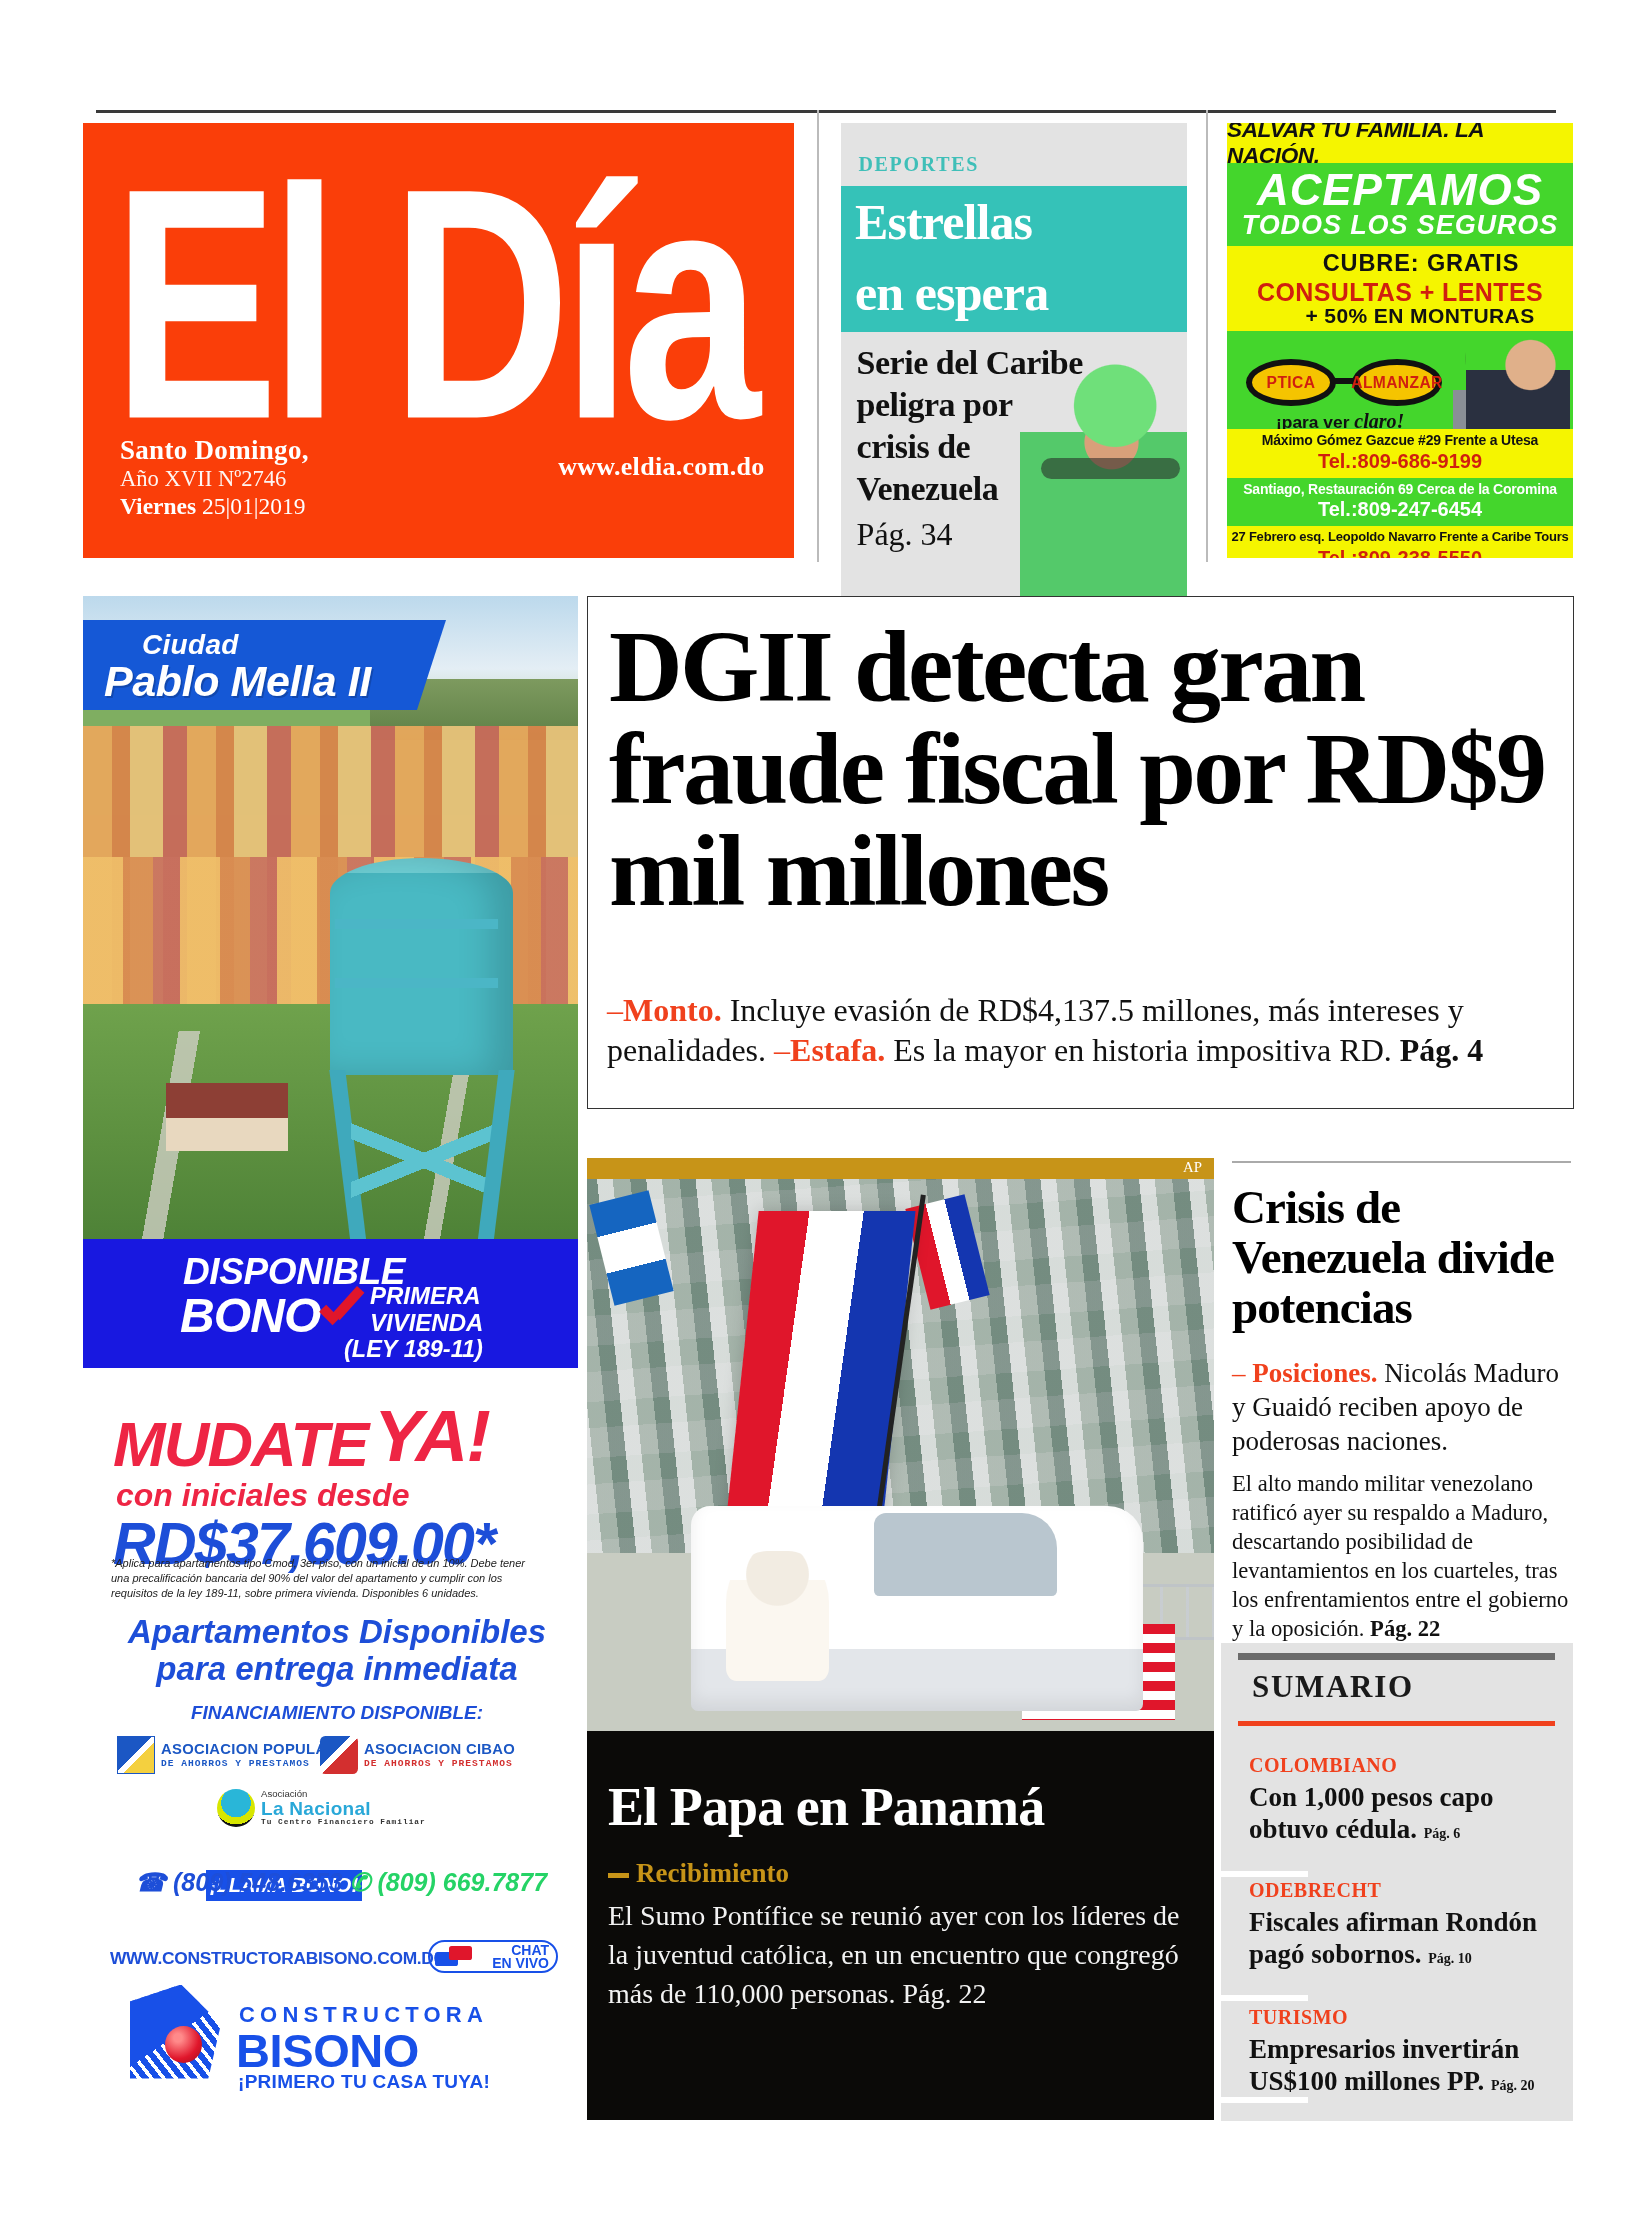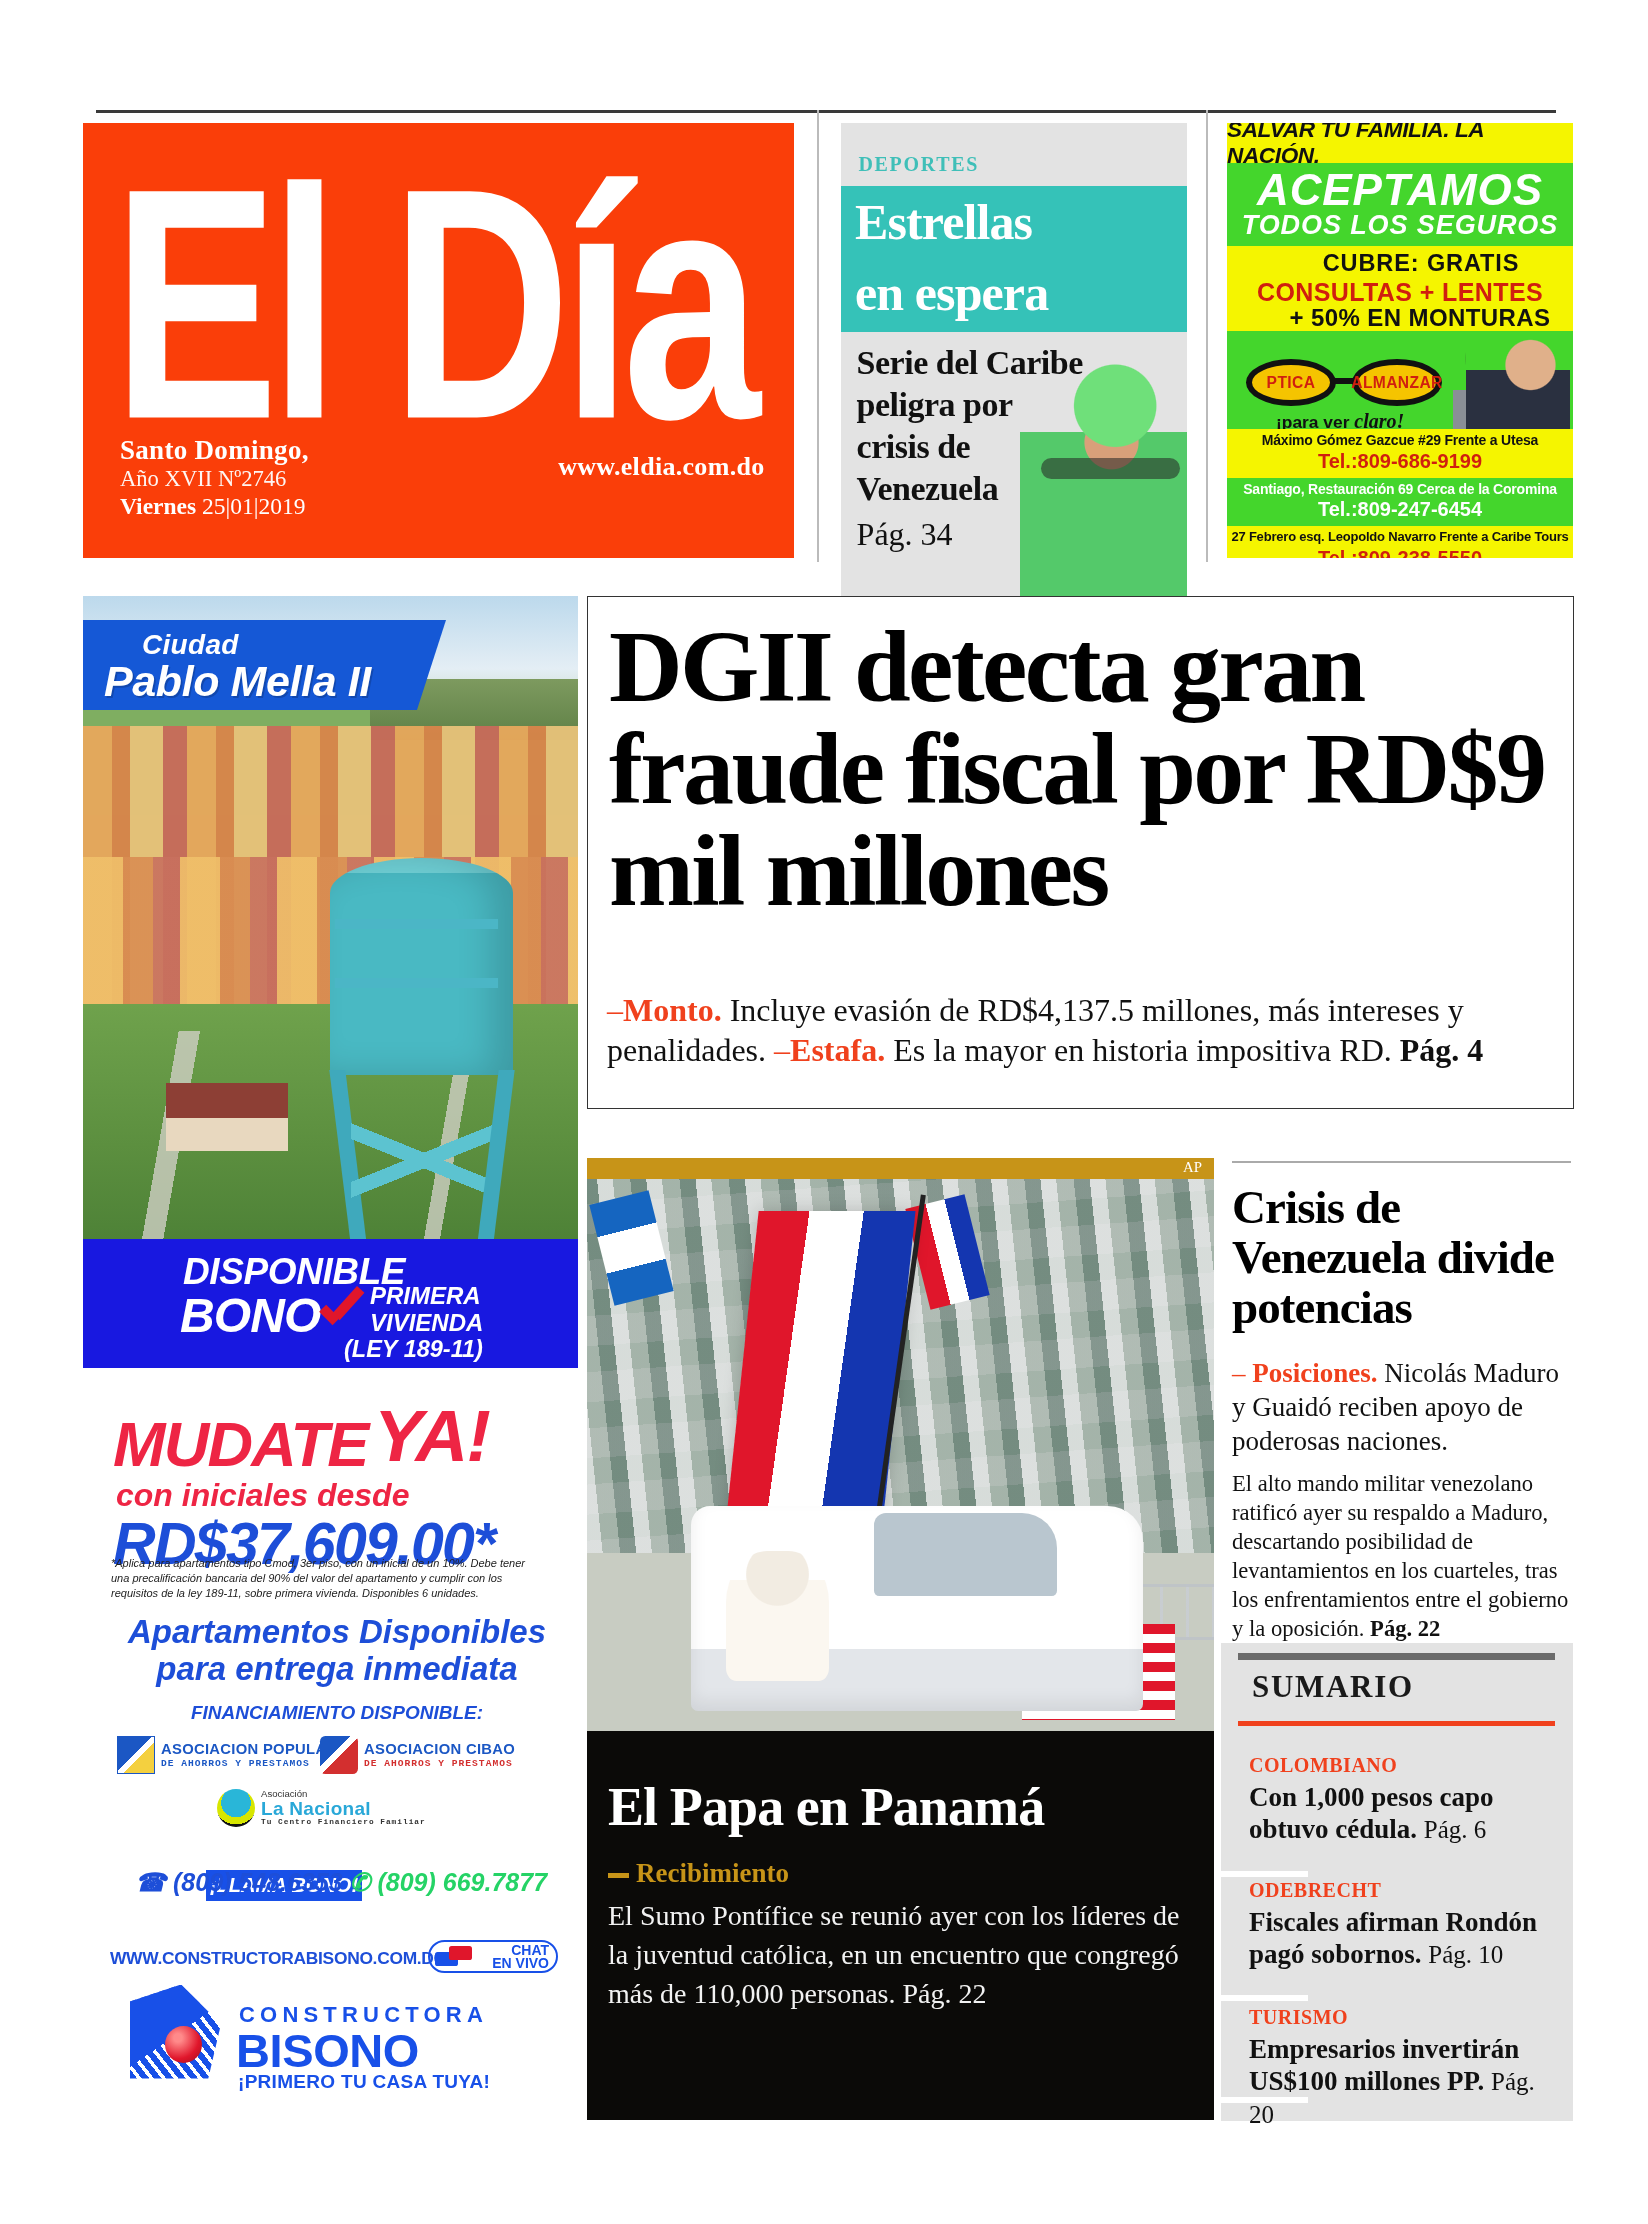--- a/index.html
+++ b/index.html
@@ -81,21 +81,21 @@
   .op2a { position:absolute; left:0; top:42px; width:346px; text-align:center;
     font-family:"Liberation Sans",sans-serif; font-weight:bold; font-style:italic; font-size:44px; color:#fff; letter-spacing:0.9px;}
   .op2b { position:absolute; left:0; top:87px; width:346px; text-align:center;
     font-family:"Liberation Sans",sans-serif; font-weight:bold; font-style:italic; font-size:27px; color:#fff; letter-spacing:0.9px;}
   .op3 { position:absolute; left:0; top:123px; width:346px; height:85px; background:#F5F500; }
   .op3a { position:absolute; left:0; top:127px; width:388px; text-align:center;
     font-family:"Liberation Sans",sans-serif; font-weight:bold; font-size:23.5px; color:#111; letter-spacing:0.9px;}
   .op3b { position:absolute; left:0; top:155px; width:346px; text-align:center;
     font-family:"Liberation Sans",sans-serif; font-weight:bold; font-size:25px; color:#d01f0f; letter-spacing:0.4px;}
   .op3c { position:absolute; left:0; top:181px; width:346px; text-align:center;
-    font-family:"Liberation Sans",sans-serif; font-weight:bold; font-size:24px; color:#111; letter-spacing:0.4px;padding-left:40px;}
+    font-family:"Liberation Sans",sans-serif; font-weight:bold; font-size:21px; color:#111; letter-spacing:0.4px;padding-left:40px;}
   .op4 { position:absolute; left:0; top:209px; width:346px; height:97px; background:#44d62c; }
   .glasses { position:absolute; left:19px; top:236px; width:200px; height:49px;}
   .lens { position:absolute; width:90px; height:47px; border:6px solid #111; border-radius:50%; background:#F5C400;
     display:flex; align-items:center; justify-content:center;
     font-family:"Liberation Sans",sans-serif; font-weight:bold; font-size:15.6px; color:#d01f0f; letter-spacing:0.4px;}
   .lens-l { left:0; top:0; }
   .lens-r { left:106px; top:0; }
   .bridge { position:absolute; left:87px; top:19px; width:24px; height:6px; background:#111; }
   .claro { position:absolute; left:49px; top:287px; font-family:"Liberation Sans",sans-serif; font-weight:bold; font-size:17.4px; color:#111;}
   .claro i { font-family:"Liberation Serif",serif; font-size:20px;}
@@ -300,21 +300,21 @@
     font-family:"Liberation Serif",serif; font-size:22.6px; color:#111; line-height:29px;}
 
   .sumario { position:absolute; left:1221px; top:1643px; width:352px; height:478px; background:#e3e3e3; }
   .sum-topbar { position:absolute; left:17.4px; top:10.4px; width:317px; height:7px; background:#6b6b6b; }
   .sum-title { position:absolute; left:31px; top:26px; font-family:"Liberation Serif",serif; font-weight:bold;
      font-size:31px; color:#1a1a1a; letter-spacing:1.7px;}
   .sum-redbar { position:absolute; left:17.4px; top:78px; width:317px; height:5.2px; background:#F0411D; }
   .sum-item { position:absolute; left:28px; width:304px; }
   .sum-cat { font-family:"Liberation Serif",serif; font-weight:bold; font-size:20px; color:#F0411D; letter-spacing:0.5px;}
   .sum-txt { font-family:"Liberation Serif",serif; font-weight:bold; font-size:27px; color:#111; line-height:32px; margin-top:3.5px;}
-  .sum-pag { font-weight:normal; font-size:25px;margin-top:20px; }
+  .sum-pag { font-weight:bold; font-size:14px;margin-top:20px; }
   .sum-sep { position:absolute; left:0px; width:87px; height:6px; background:#fff; }
 </style>
 </head>
 <body>
 
 <div class="page">
 
   <div class="top-rule"></div>
 
   <div class="masthead">

